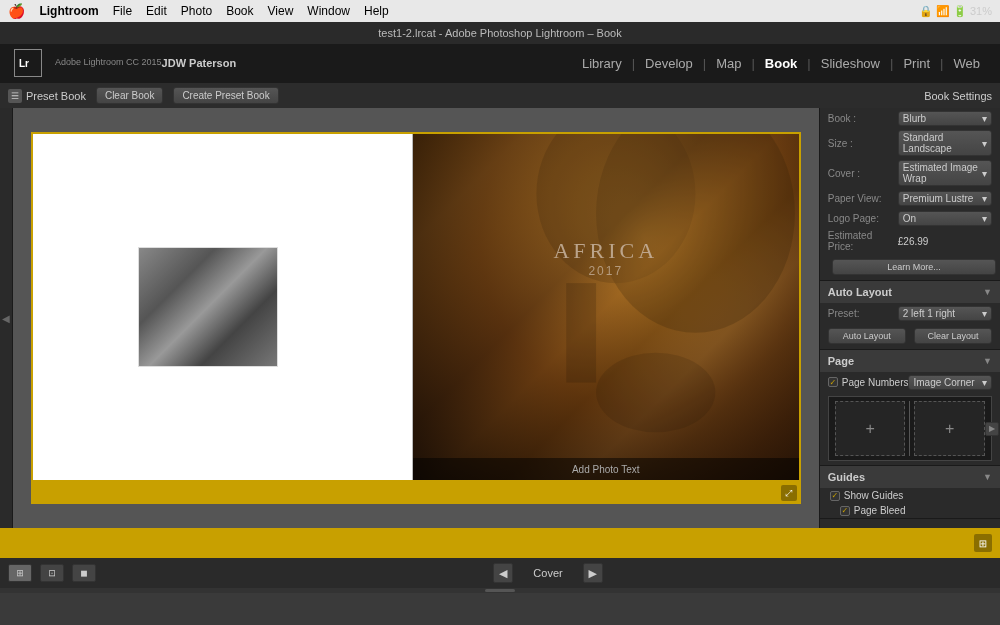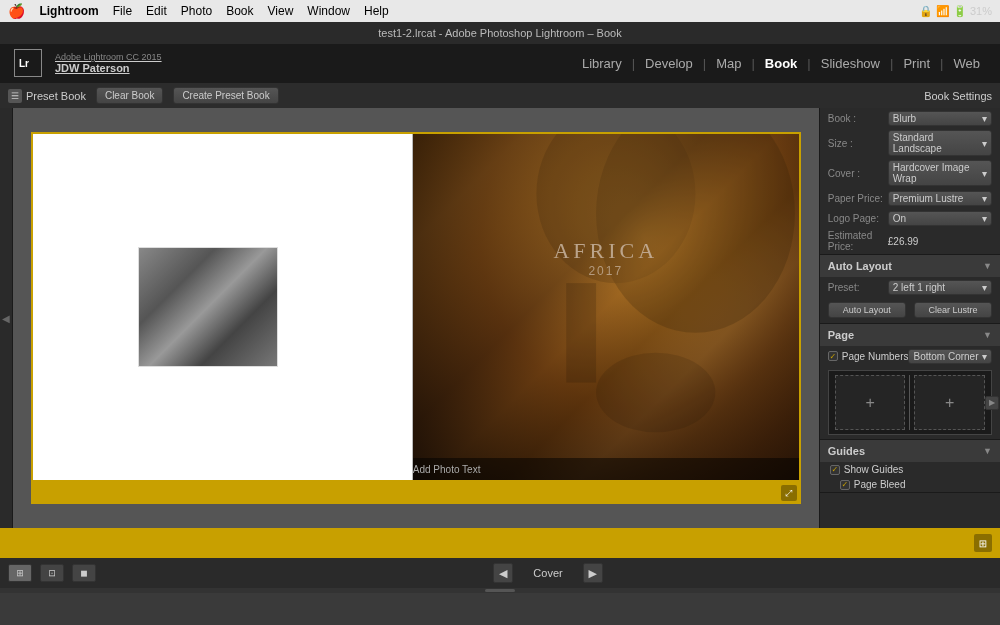--- a/index.html
+++ b/index.html
@@ -79,21 +79,21 @@
       width: 28px;
       height: 28px;
       border: 1.5px solid #888;
       display: flex;
       flex-direction: column;
       align-items: flex-start;
       justify-content: center;
       padding: 2px 4px;
     }
     .lr-logo-lr { color: #fff; font-size: 10px; font-weight: bold; }
-    .header-title { display: flex; flex-direction: column; margin-right: auto; text-decoration: underline; }
+    .header-title { display: flex; flex-direction: row; margin-right: auto; }
     .header-app-name { color: #888; font-size: 9px; }
     .header-user { color: #ccc; font-size: 11px; font-weight: bold; }
     .header-nav {
       display: flex;
       align-items: center;
       gap: 0;
       font-size: 13px;
       color: #aaa;
     }
     .header-nav-item {
@@ -232,21 +232,21 @@
     
     .add-photo-text {
       position: absolute;
       bottom: 0;
       left: 0;
       right: 0;
       height: 22px;
       background: rgba(0,0,0,0.5);
       display: flex;
       align-items: center;
-      justify-content: flex-start;
+      justify-content: center;
       color: #aaa;
       font-size: 10px;
     }
 
     
     .bottom-nav {
       width: 100%;
       height: 30px;
       background: #2a2a2a;
       display: flex;
@@ -318,21 +318,21 @@
     }
     .panel-row {
       display: flex;
       align-items: center;
       padding: 2px 8px;
       min-height: 20px;
       font-size: 10px;
     }
     .panel-label {
       color: #888;
-      width: 60px;
+      width: 70px;
       flex-shrink: 0;
       font-size: 10px;
     }
     .panel-value {
       color: #ccc;
       flex: 1;
       font-size: 10px;
     }
     .panel-btn {
       background: linear-gradient(to bottom, #555, #444);
@@ -579,72 +579,75 @@
       <div class="panel-row">
         <span class="panel-label">Size :</span>
         <div class="panel-dropdown">
           <span>Standard Landscape</span>
             <span>▾</span>
         </div>
       </div>
       <div class="panel-row">
         <span class="panel-label">Cover :</span>
         <div class="panel-dropdown">
-          <span>Hardcover Image Wrap</span>
+          <span>Estimated Image Wrap</span>
             <span>▾</span>
         </div>
       </div>
       <div class="panel-row">
-        <span class="panel-label">Paper Price:</span>
+        <span class="panel-label">Paper View:</span>
         <div class="panel-dropdown">
           <span>Premium Lustre</span>
             <span>▾</span>
         </div>
       </div>
       <div class="panel-row">
         <span class="panel-label">Logo Page:</span>
         <div class="panel-dropdown">
           <span>On</span>
             <span>▾</span>
         </div>
       </div>
       <div class="panel-row">
         <span class="panel-label">Estimated Price:</span>
         <span class="panel-value">£26.99</span>
       </div>
+      <div style="padding:2px 8px;">
+        <button class="panel-btn" style="width:100%;">Learn More...</button>
+      </div>
     </div>
 
     <div class="panel-section">
       <div class="panel-section-header">
         <span>Auto Layout</span>
         <span class="triangle">▼</span>
       </div>
       <div class="panel-row">
         <span class="panel-label">Preset:</span>
         <div class="panel-dropdown">
           <span>2 left 1 right</span>
             <span>▾</span>
         </div>
       </div>
       <div class="panel-btns-row">
         <button class="panel-btn">Auto Layout</button>
-        <button class="panel-btn">Clear Lustre</button>
+        <button class="panel-btn">Clear Layout</button>
       </div>
     </div>
 
     <div class="panel-section">
       <div class="panel-section-header">
         <span>Page</span>
         <span class="triangle">▼</span>
       </div>
       <div class="panel-row">
         <div class="checkbox checked">✓</div>
         <span style="margin-left:4px;">Page Numbers</span>
         <div class="panel-dropdown" style="margin-left:auto;width:80px;">
-          <span>Bottom Corner</span>
+          <span>Image Corner</span>
             <span>▾</span>
         </div>
       </div>
 
       <div class="page-preview">
         <div class="page-preview-cell">+</div>
         <div class="page-preview-divider"></div>
         <div class="page-preview-cell">+</div>
         <div class="page-preview-handle">▶</div>
       </div>

